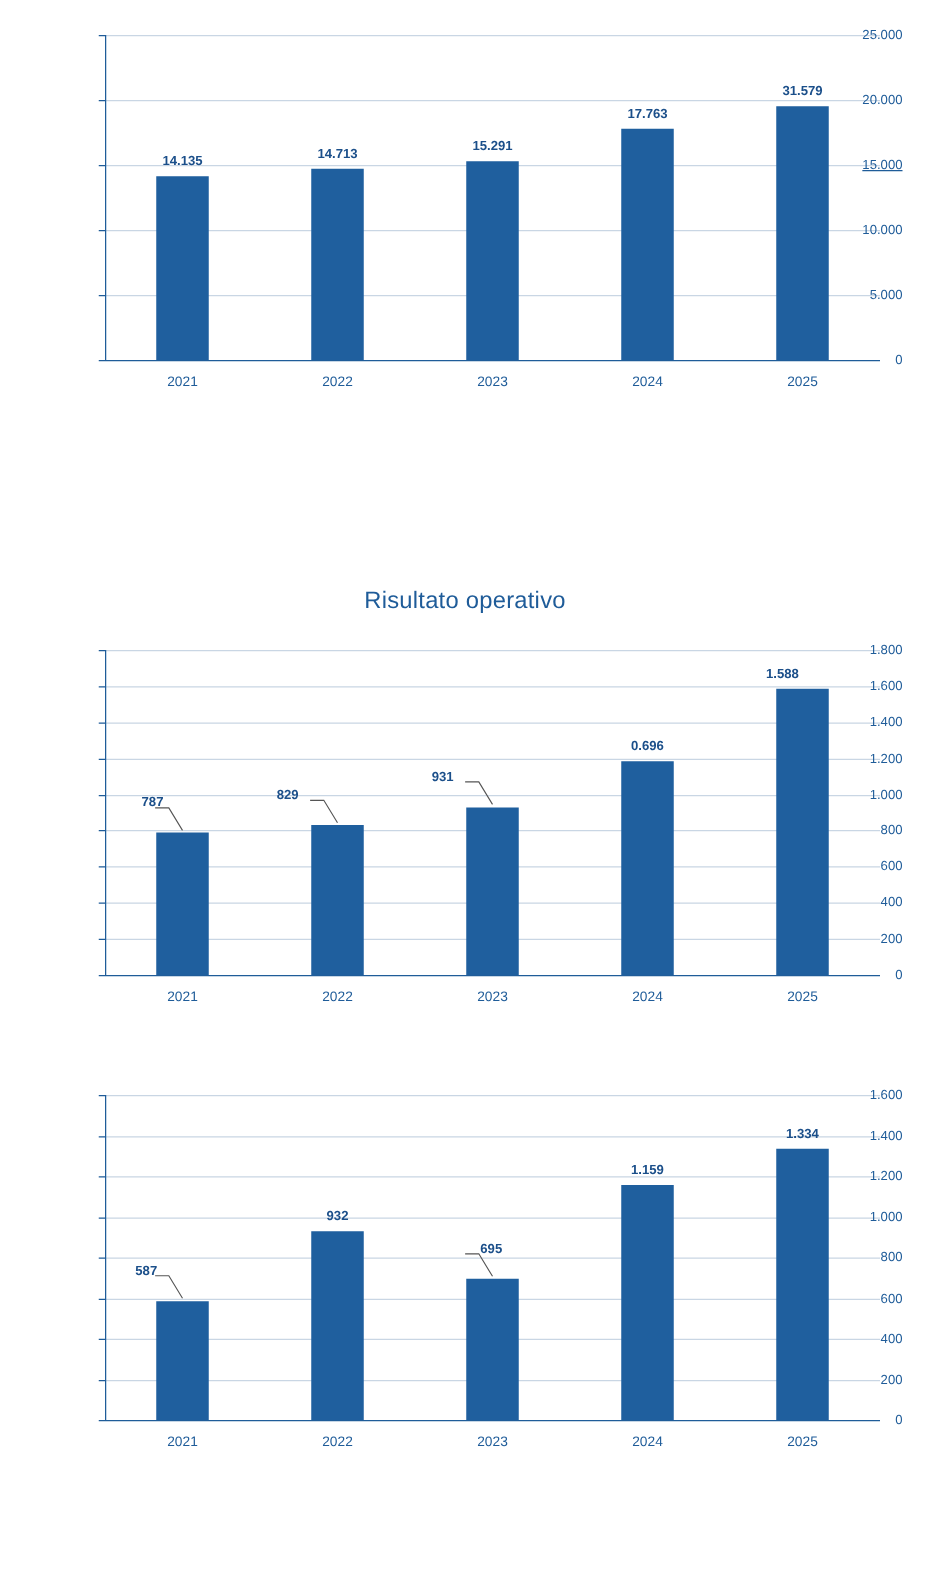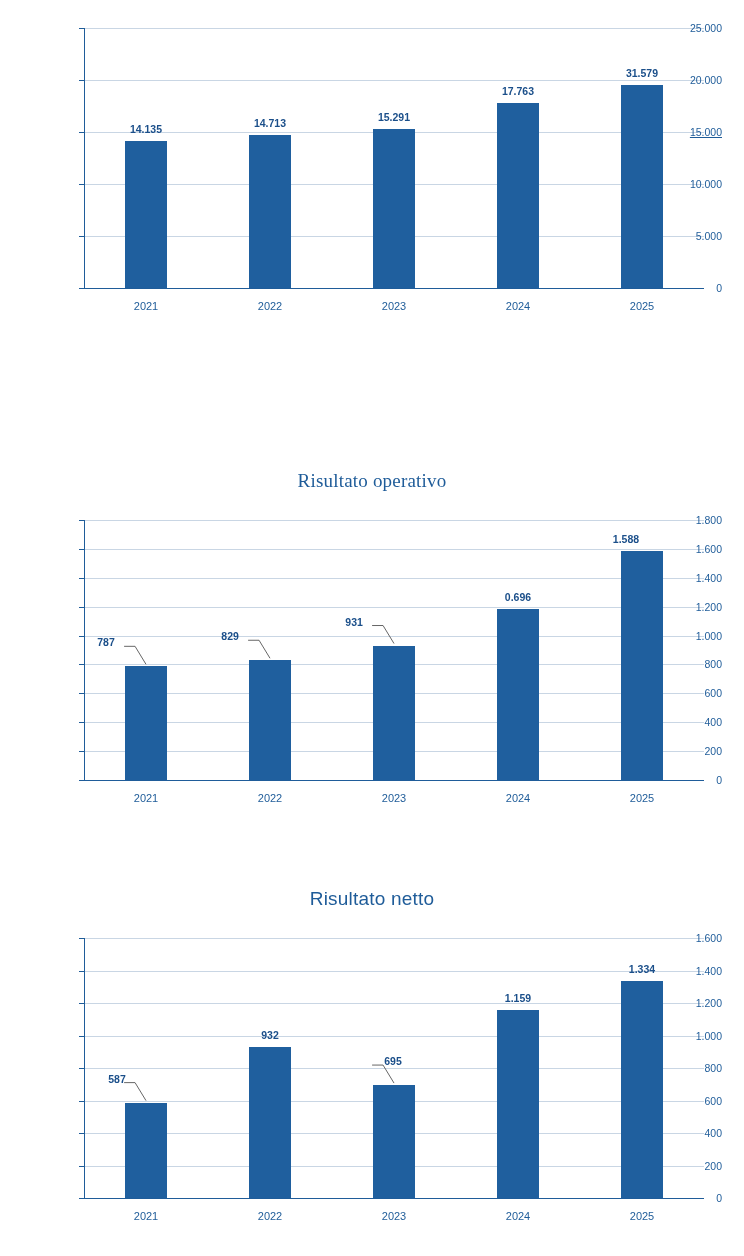--- a/index.html
+++ b/index.html
@@ -138,21 +138,21 @@
         <div class="bar" style="left: 475px; width: 42px; height: 184.735px; bottom: 42px; background: rgb(31, 95, 158);"></div>
         <div class="xtick" style="left: 496px; top: 290px;">2024</div>
         <div class="dlabel" style="left: 496px; top: 75.2648px;">17.763</div>
         <div class="bar" style="left: 599px; width: 42px; height: 202.831px; bottom: 42px; background: rgb(31, 95, 158);"></div>
         <div class="xtick" style="left: 620px; top: 290px;">2025</div>
         <div class="dlabel" style="left: 620px; top: 57.1688px;">31.579</div>
       </div>
   </div>
 
   <div class="chart-block" style="height:418px;">
-    <div class="chart-title" style="padding-top:40px;font-family:Liberation Serif, serif;">Risultato operativo</div>
+    <div class="chart-title" style="padding-top:40px;">Risultato operativo</div>
     <div class="plot-wrap" id="plot1" style="width:700px;height:320px;margin-top:10px;">
         <div class="plot-area" style="left: 62px; top: 18px; width: 620px; height: 260px;">
           <div class="gridline" style="top: 231.111px;"></div>
           <div class="gridline" style="top: 202.222px;"></div>
           <div class="gridline" style="top: 173.333px;"></div>
           <div class="gridline" style="top: 144.444px;"></div>
           <div class="gridline" style="top: 115.556px;"></div>
           <div class="gridline" style="top: 86.6667px;"></div>
           <div class="gridline" style="top: 57.7778px;"></div>
           <div class="gridline" style="top: 28.8889px;"></div>
@@ -175,21 +175,21 @@
         <div class="ytick" style="top: 75.7778px; width: 52px;">1.400</div>
         <div class="ytick-mark" style="left: 57px; top: 75.7778px;"></div>
         <div class="ytick" style="top: 46.8889px; width: 52px;">1.600</div>
         <div class="ytick-mark" style="left: 57px; top: 46.8889px;"></div>
         <div class="ytick" style="top: 18px; width: 52px;">1.800</div>
         <div class="ytick-mark" style="left: 57px; top: 18px;"></div>
         <div class="axis-left" style="left: 62px; top: 18px; height: 260px; bottom: auto;"></div>
         <div class="axis-bottom" style="left: 62px; width: 620px; top: 278px; right: auto;"></div>
         <div class="bar" style="left: 103px; width: 42px; height: 113.678px; bottom: 42px; background: rgb(31, 95, 158);"></div>
         <div class="xtick" style="left: 124px; top: 290px;">2021</div>
-        <div class="dlabel" style="left: 84px; top: 134.322px;">787</div>
+        <div class="dlabel" style="left: 100px; top: 134.322px;">787</div>
         <svg class="leader" width="700" height="320" style="left: 0px; top: 0px;">
           <polyline points="102.1,144.32222222222222 113.05,144.32222222222222 124,162.32222222222222" fill="none" stroke="#555555" stroke-width="0.9"></polyline>
         </svg>
         <div class="bar" style="left: 227px; width: 42px; height: 119.744px; bottom: 42px; background: rgb(31, 95, 158);"></div>
         <div class="xtick" style="left: 248px; top: 290px;">2022</div>
         <div class="dlabel" style="left: 208.1px; top: 128.256px;">829</div>
         <svg class="leader" width="700" height="320" style="left: 0px; top: 0px;">
           <polyline points="226.1,138.25555555555556 237.05,138.25555555555556 248,156.25555555555556" fill="none" stroke="#555555" stroke-width="0.9"></polyline>
         </svg>
         <div class="bar" style="left: 351px; width: 42px; height: 134.478px; bottom: 42px; background: rgb(31, 95, 158);"></div>
@@ -201,21 +201,20 @@
         <div class="bar" style="left: 475px; width: 42px; height: 170.733px; bottom: 42px; background: rgb(31, 95, 158);"></div>
         <div class="xtick" style="left: 496px; top: 290px;">2024</div>
         <div class="dlabel" style="left: 496px; top: 89.2667px;">0.696</div>
         <div class="bar" style="left: 599px; width: 42px; height: 229.378px; bottom: 42px; background: rgb(31, 95, 158);"></div>
         <div class="xtick" style="left: 620px; top: 290px;">2025</div>
         <div class="dlabel" style="left: 604px; top: 30.6222px;">1.588</div>
       </div>
   </div>
 
   <div class="chart-block" style="height:418px;">
-    <div class="chart-title" style="padding-top:40px;">Risultato netto</div>
     <div class="plot-wrap" id="plot2" style="width:700px;height:320px;margin-top:10px;">
         <div class="plot-area" style="left: 62px; top: 18px; width: 620px; height: 260px;">
           <div class="gridline" style="top: 227.5px;"></div>
           <div class="gridline" style="top: 195px;"></div>
           <div class="gridline" style="top: 162.5px;"></div>
           <div class="gridline" style="top: 130px;"></div>
           <div class="gridline" style="top: 97.5px;"></div>
           <div class="gridline" style="top: 65px;"></div>
           <div class="gridline" style="top: 32.5px;"></div>
           <div class="gridline" style="top: 0px;"></div>

